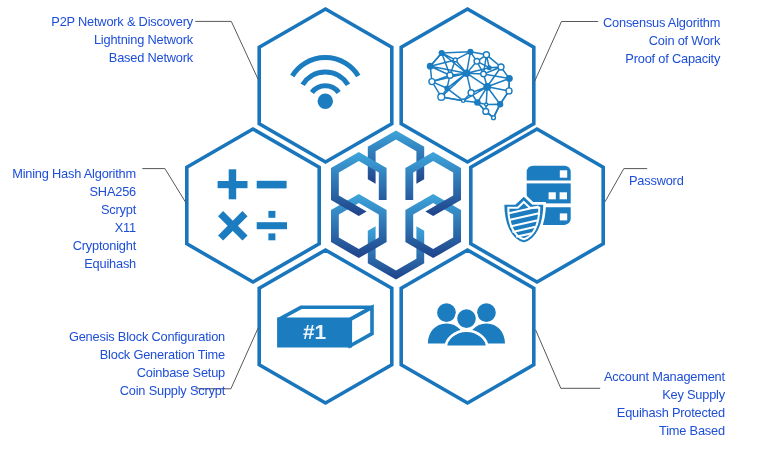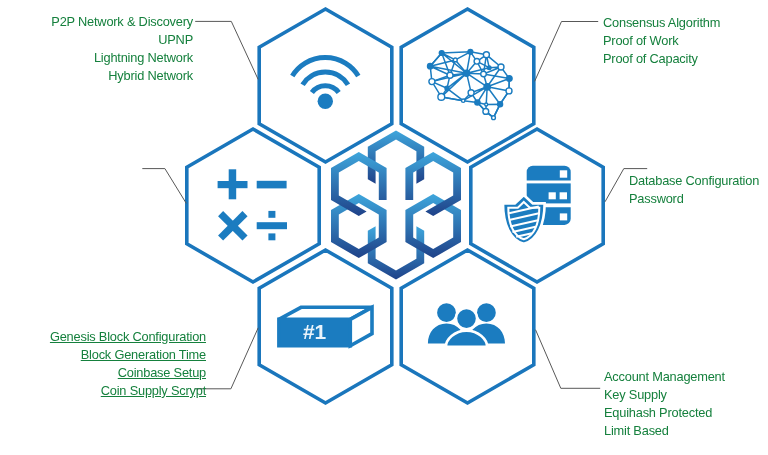--- a/index.html
+++ b/index.html
@@ -1,23 +1,23 @@
 <!DOCTYPE html>
 <html><head>
 <meta charset="utf-8">
 <title>Blockchain Platform Features Hexagon Diagram</title>
 <style>
   html,body{margin:0;padding:0;background:#ffffff;}
   body{width:768px;height:455px;overflow:hidden;font-family:"Liberation Sans", sans-serif;}
   #stage{position:relative;width:768px;height:455px;background:#fff;}
   svg#diagram{position:absolute;left:0;top:0;width:768px;height:455px;display:block;}
-  .lbl{position:absolute;color:#15803d;font-size:12.8px;line-height:18.1px;
+  .lbl{position:absolute;color:#1d4ed8;font-size:12.8px;line-height:18.1px;
        white-space:nowrap;letter-spacing:-0.2px;}
   .lbl.r{text-align:right;}
-  .lbl.l{text-align:left;}
+  .lbl.l{text-align:right;}
   .lbl div{display:block;}
 </style>
 </head>
 <body>
 
 <div id="stage">
 
 <svg id="diagram" viewBox="0 0 768 455">
   <defs>
     <linearGradient id="logoGradA" x1="0" y1="0" x2="0" y2="1">
@@ -169,44 +169,50 @@
     <g stroke="#ffffff" stroke-width="2.6">
       <circle cx="466.5" cy="318.6" r="10.6"></circle>
       <path d="M466.5,330.6 c12.3,0 20.6,9.2 20.6,16.1 h-41.2 c0,-6.9 8.3,-16.1 20.6,-16.1 Z"></path>
     </g>
   </g>
 
 </svg>
 
 <div class="lbl r" style="right:575px;top:13px;">
   <div>P2P Network &amp; Discovery</div>
-  <div>UPNP</div>
   <div>Lightning Network</div>
-  <div>Hybrid Network</div>
+  <div>Based Network</div>
 </div>
 
 <div class="lbl l" style="left:603px;top:14px;">
   <div>Consensus Algorithm</div>
-  <div>Proof of Work</div>
+  <div>Coin of Work</div>
   <div>Proof of Capacity</div>
 </div>
 
+<div class="lbl r" style="right:632px;top:165px;">
+  <div>Mining Hash Algorithm</div>
+  <div>SHA256</div>
+  <div>Scrypt</div>
+  <div>X11</div>
+  <div>Cryptonight</div>
+  <div>Equihash</div>
+</div>
 
 <div class="lbl l" style="left:629px;top:172px;">
-  <div>Database Configuration</div>
   <div>Password</div>
 </div>
 
-<div class="lbl r" style="right:562px;top:328px;text-decoration:underline;">
+<div class="lbl r" style="right:543px;top:328px;">
   <div>Genesis Block Configuration</div>
   <div>Block Generation Time</div>
   <div>Coinbase Setup</div>
   <div>Coin Supply Scrypt</div>
 </div>
 
 <div class="lbl l" style="left:604px;top:367.5px;">
   <div>Account Management</div>
   <div>Key Supply</div>
   <div>Equihash Protected</div>
-  <div>Limit Based</div>
+  <div>Time Based</div>
 </div>
 
 </div>
 
 </body></html>

